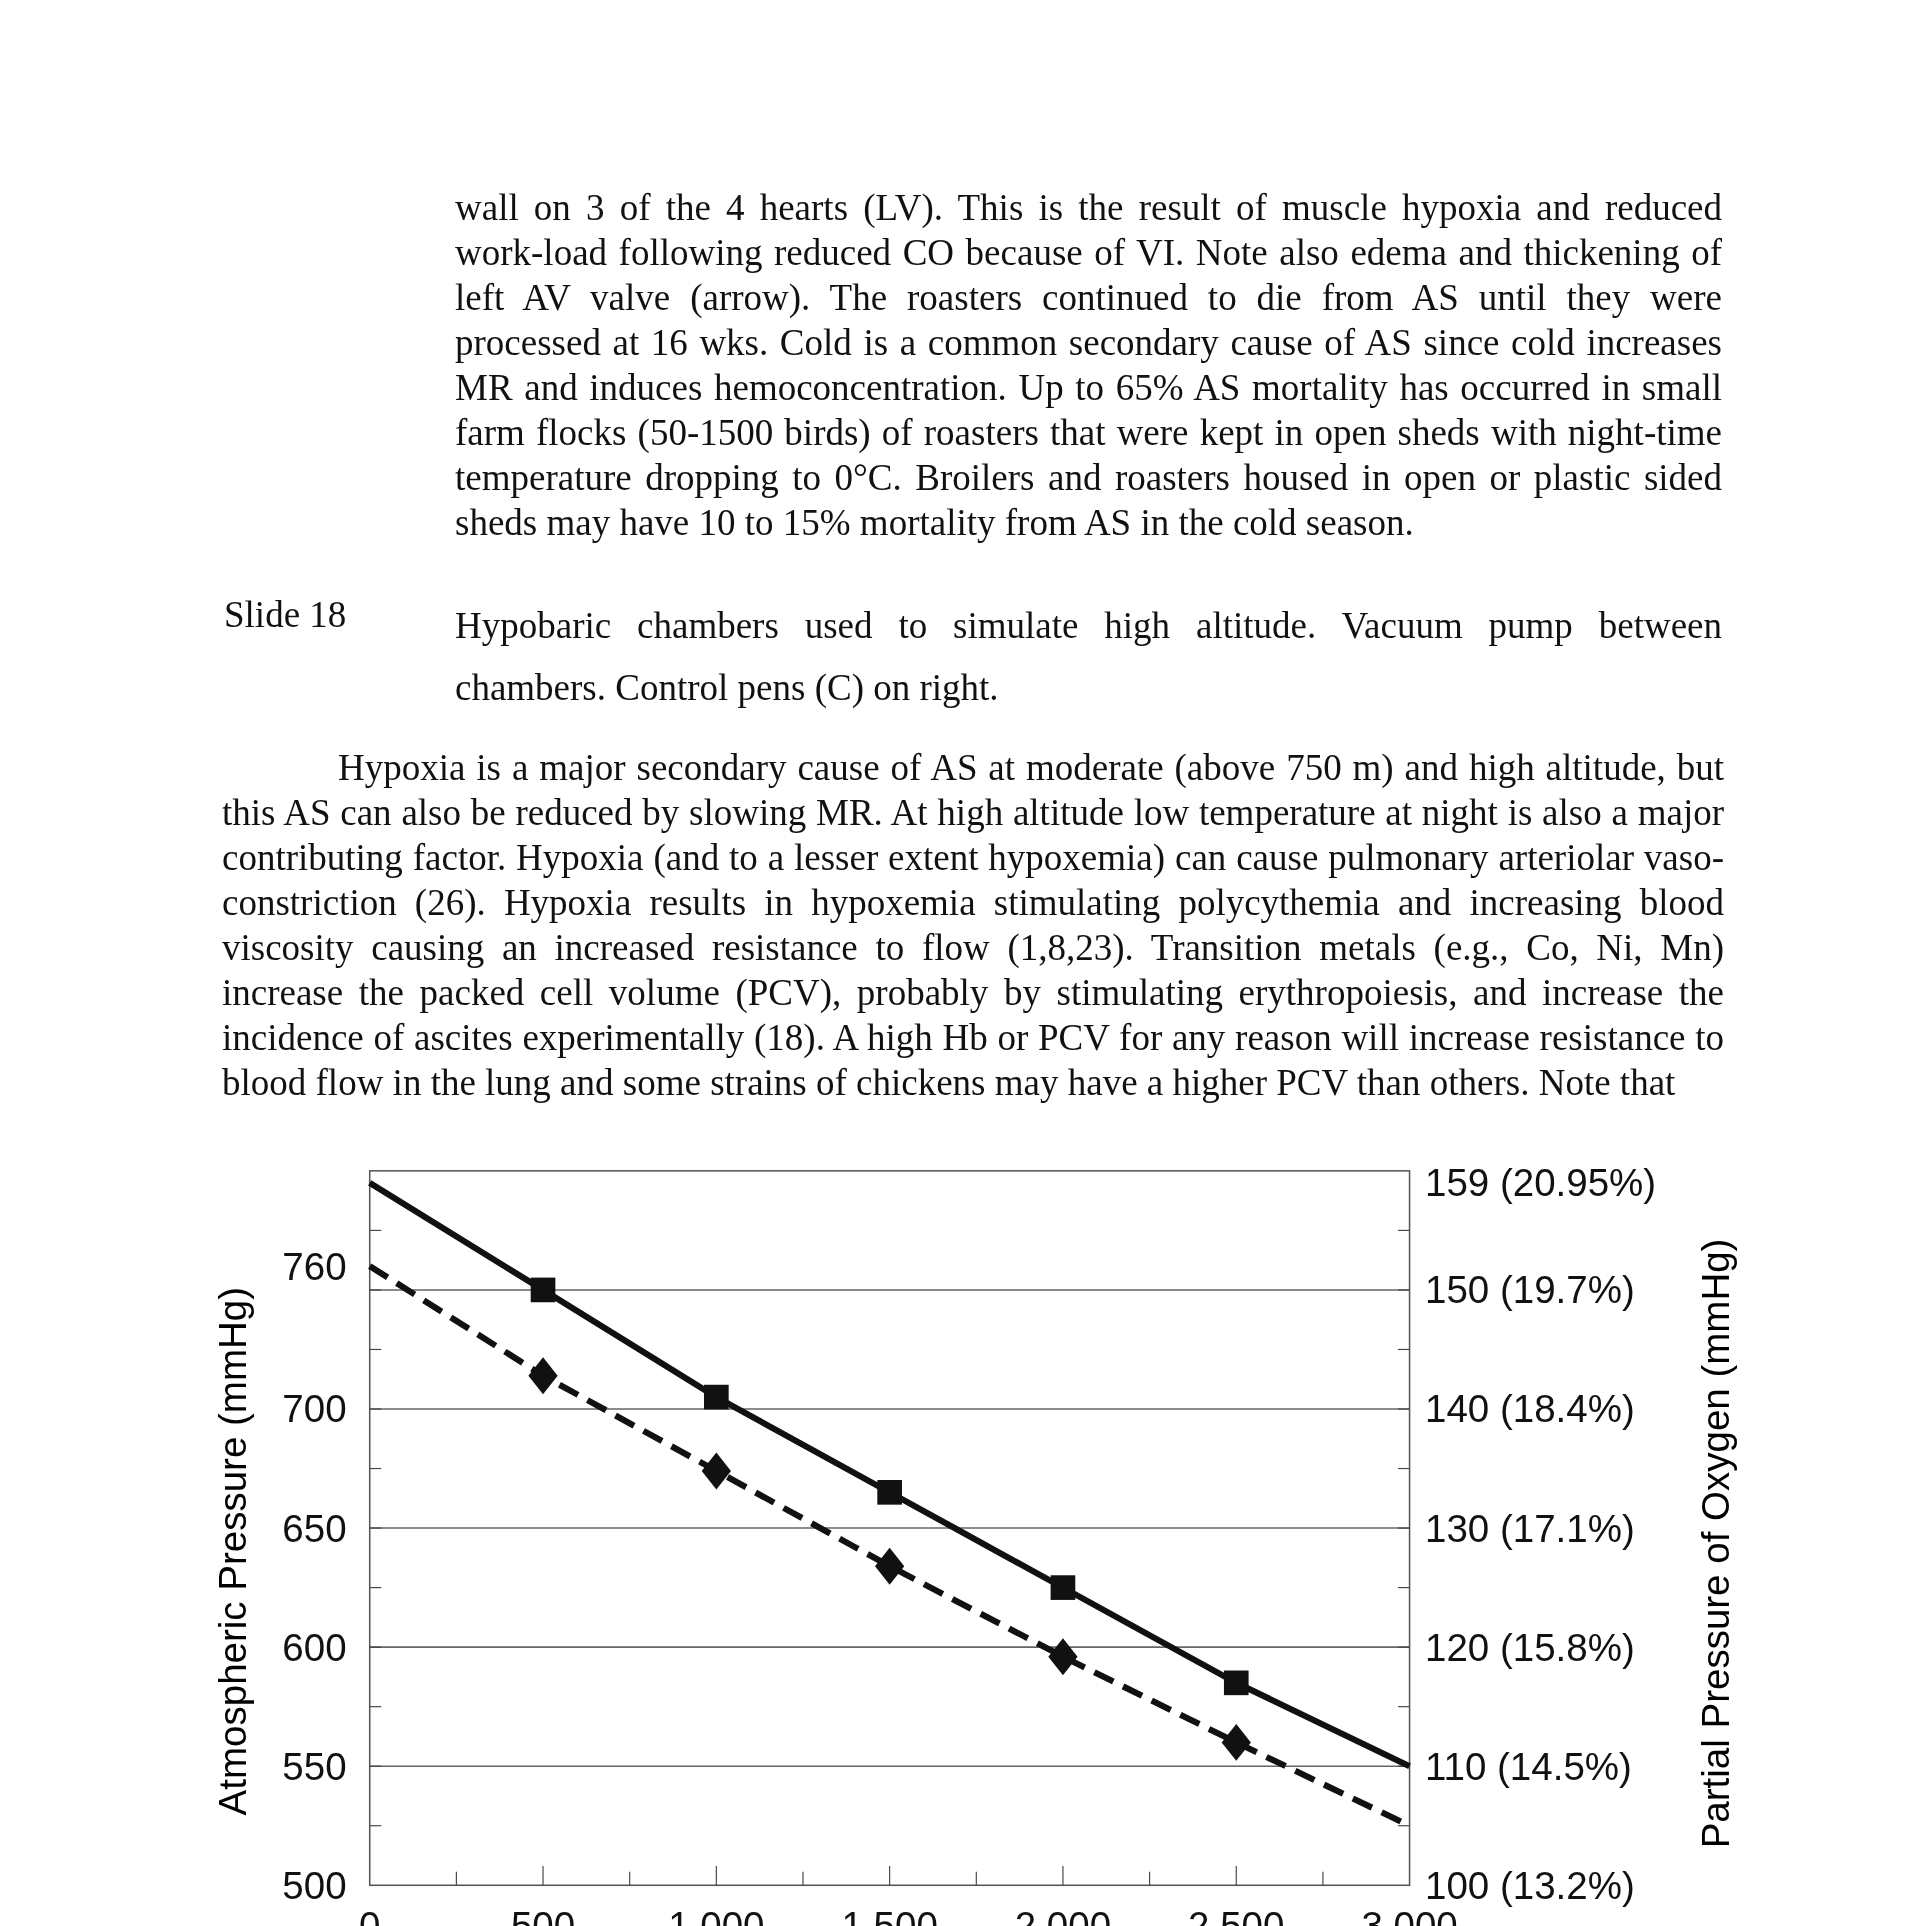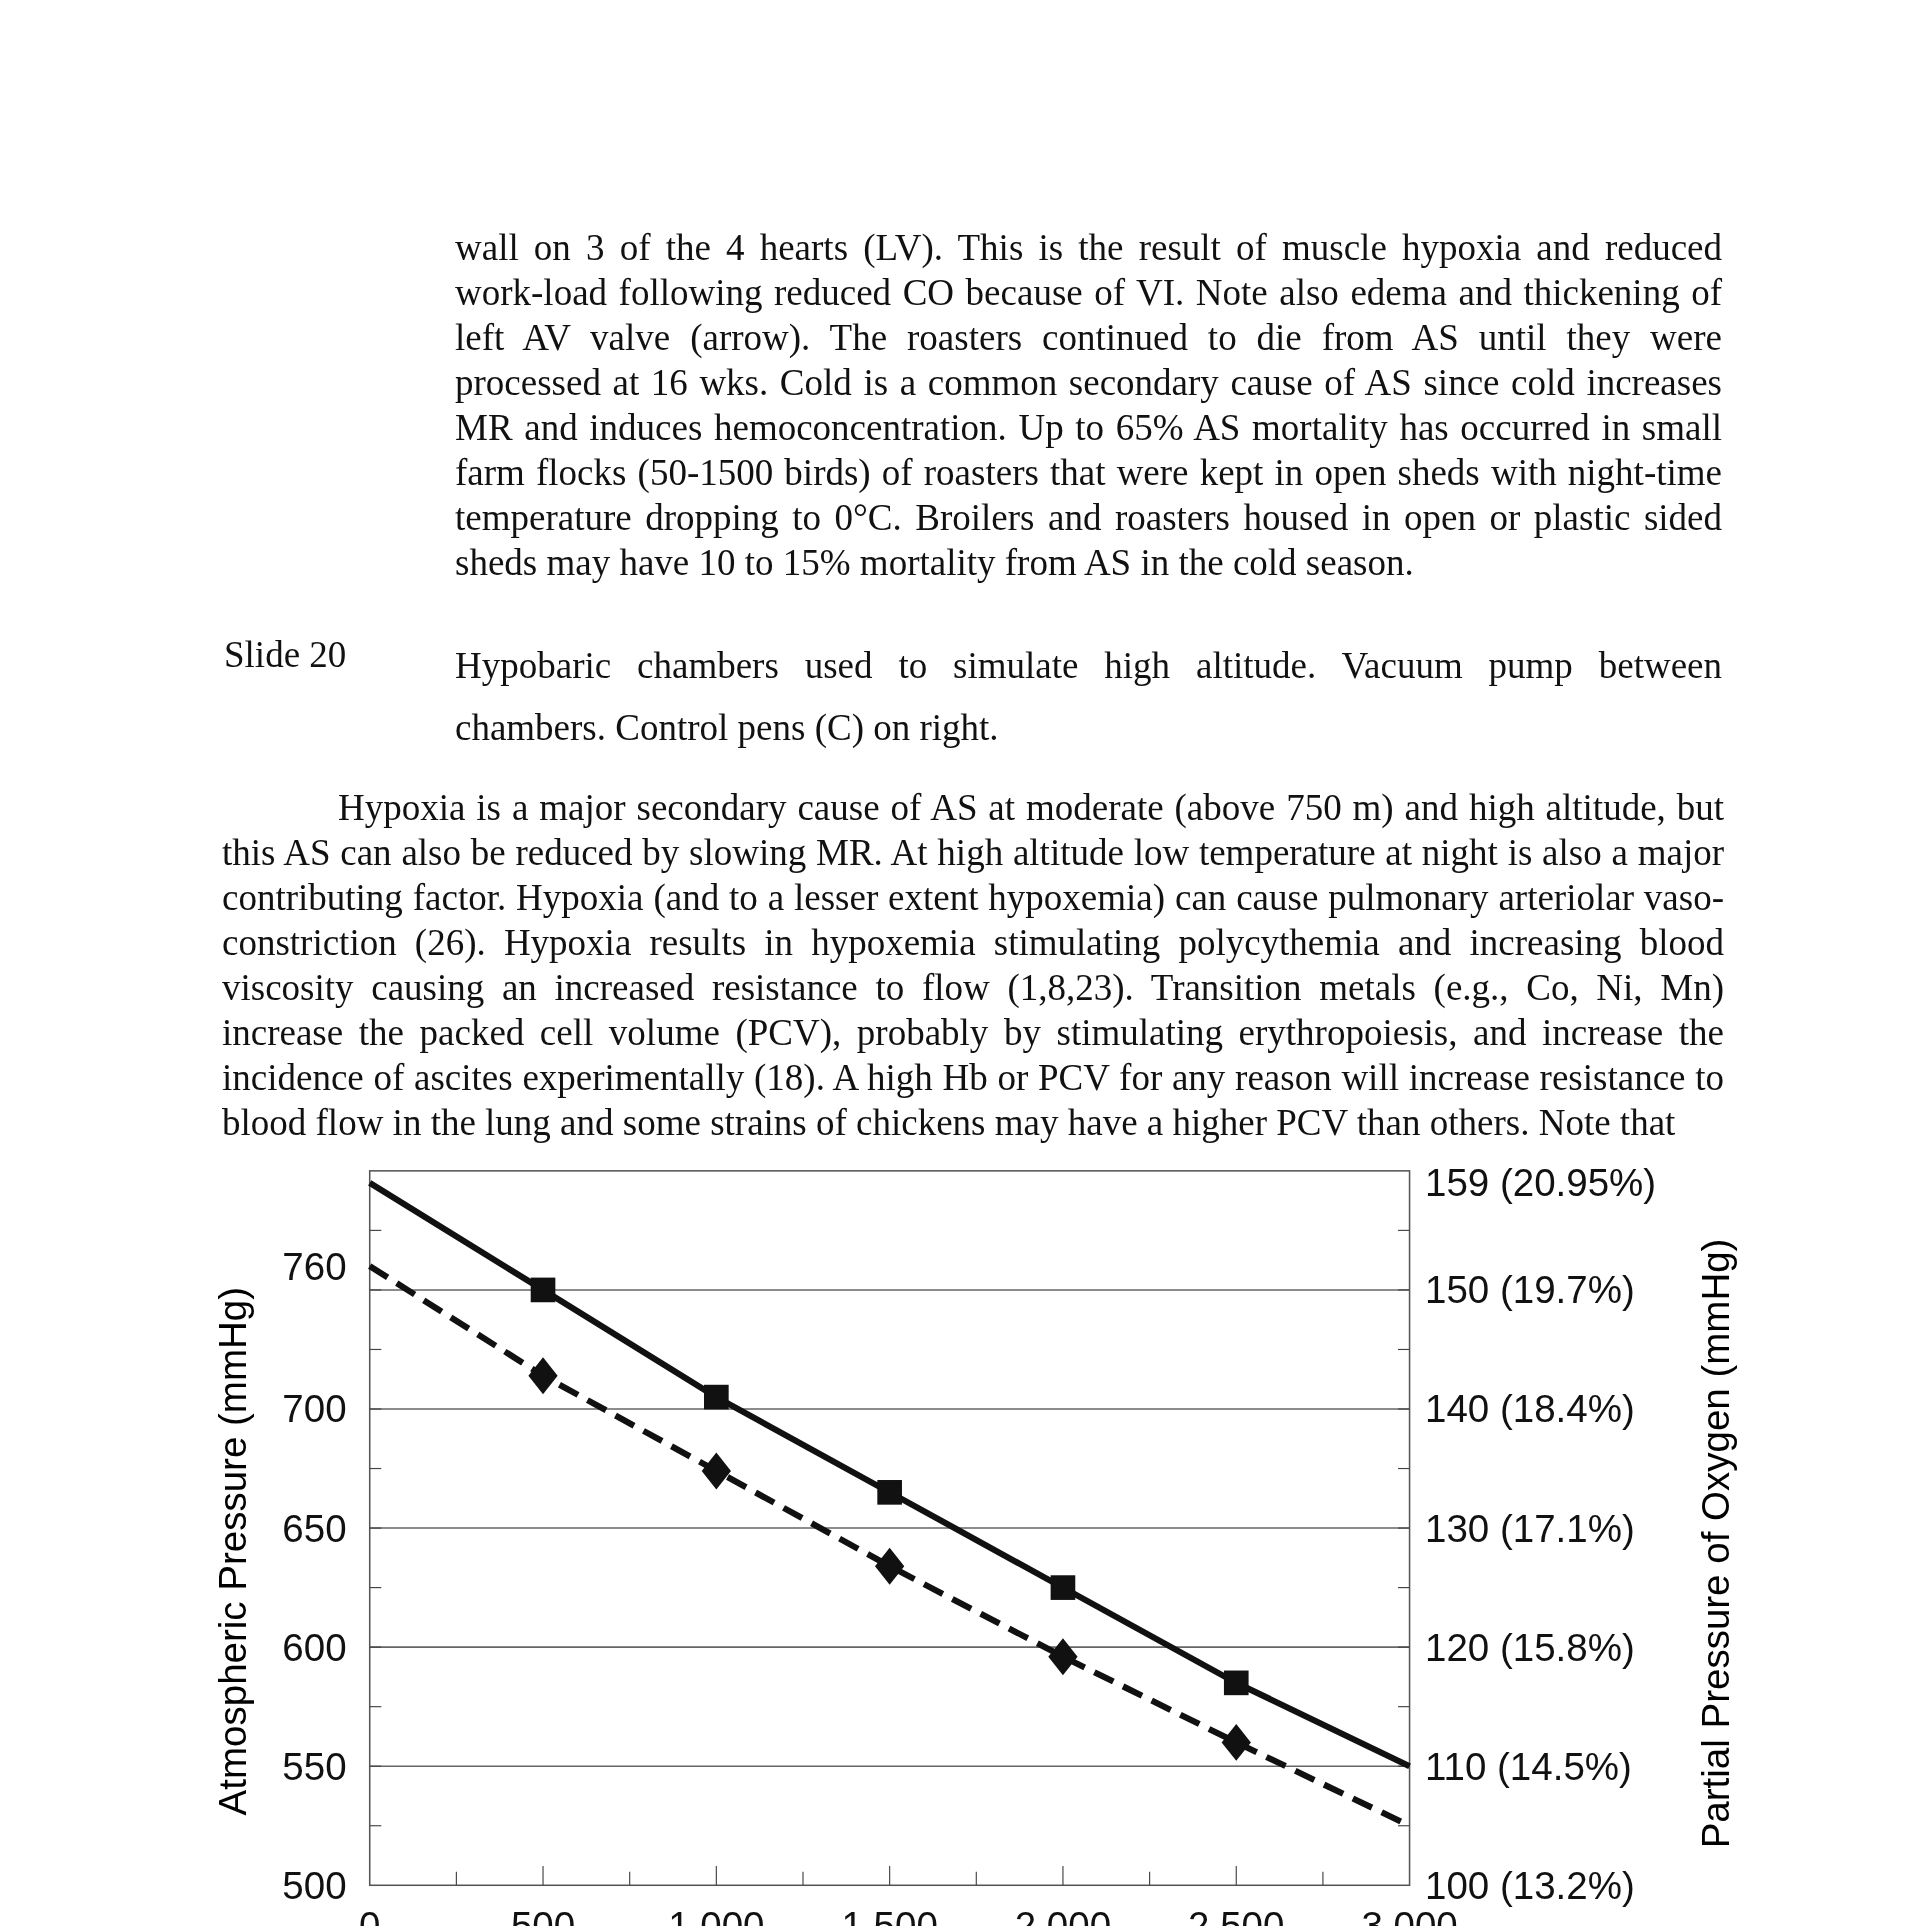--- a/index.html
+++ b/index.html
@@ -1,31 +1,31 @@
 <!DOCTYPE html>
 <html style="font-size:6.2px"><head>
 <meta charset="utf-8">
 <style>
   html, body { margin:0; padding:0; background:#ffffff; }
   body { width:1911px; height:2495px; position:relative; overflow:hidden; color:#111; }
-  .serif { font-family: "Liberation Serif", "DejaVu Serif", serif; margin-top: 40px; }
+  .serif { font-family: "Liberation Serif", "DejaVu Serif", serif; }
   .sans { font-family: "Liberation Sans", "DejaVu Sans", sans-serif; }
   .para { position:absolute; font-size:37px; line-height:45px; text-align:justify; text-align-last:left; }
   #p1 { left:455px; top:185px; width:1267px; }
   #slide-label { position:absolute; left:224px; top:593px; font-size:37px; }
   #slide-text { position:absolute; left:455px; top:595px; width:1267px; font-size:37px; line-height:62px; text-align:justify; text-align-last:left; }
   #p2 { left:222px; top:745px; width:1502px; text-indent:116px; }
   #chart { position:absolute; left:0; top:0; width:1911px; height:2495px; }
 </style>
 </head>
 <body>
 
 <div id="p1" class="para serif">wall on 3 of the 4 hearts (LV).  This is the result of muscle hypoxia and reduced work-load following reduced CO because of VI.  Note also edema and thickening of left AV valve (arrow). The roasters continued to die from AS until they were processed at 16 wks. Cold is a common secondary cause of AS since cold increases MR and induces hemoconcentration.  Up to 65% AS mortality has occurred in small farm flocks (50-1500 birds) of roasters that were kept in open sheds with night-time temperature dropping to 0°C.  Broilers and roasters housed in open or plastic sided sheds may have 10 to 15% mortality from AS in the cold season.</div>
 
-<div id="slide-label" class="serif">Slide 20</div>
+<div id="slide-label" class="serif">Slide 18</div>
 <div id="slide-text" class="serif">Hypobaric chambers used to simulate high altitude.  Vacuum pump between chambers. Control pens (C) on right.</div>
 
 <div id="p2" class="para serif">Hypoxia  is a major secondary cause of AS at moderate (above 750 m) and high altitude, but this AS can also be reduced by slowing MR.  At high altitude low temperature at night is also a major contributing factor.  Hypoxia (and to a lesser extent hypoxemia) can cause pulmonary arteriolar vaso-constriction (26). Hypoxia results in hypoxemia stimulating polycythemia and increasing blood viscosity causing an increased resistance to flow (1,8,23). Transition metals (e.g., Co, Ni, Mn) increase the packed cell volume (PCV), probably by stimulating erythropoiesis, and increase the incidence of ascites experimentally  (18).  A high Hb or PCV for any reason will increase resistance to blood flow in the lung and some strains of chickens may have a higher PCV than others.  Note that</div>
 
 <svg id="chart" xmlns="http://www.w3.org/2000/svg" viewBox="0 0 4962 6478">
   <g id="grid">
       <line x1="960" x2="3660" y1="4585.833333333333" y2="4585.833333333333" stroke="#666" stroke-width="4"></line>
       <line x1="960" x2="3660" y1="4276.666666666667" y2="4276.666666666667" stroke="#666" stroke-width="4"></line>
       <line x1="960" x2="3660" y1="3967.5" y2="3967.5" stroke="#666" stroke-width="4"></line>
       <line x1="960" x2="3660" y1="3658.3333333333335" y2="3658.3333333333335" stroke="#666" stroke-width="4"></line>

